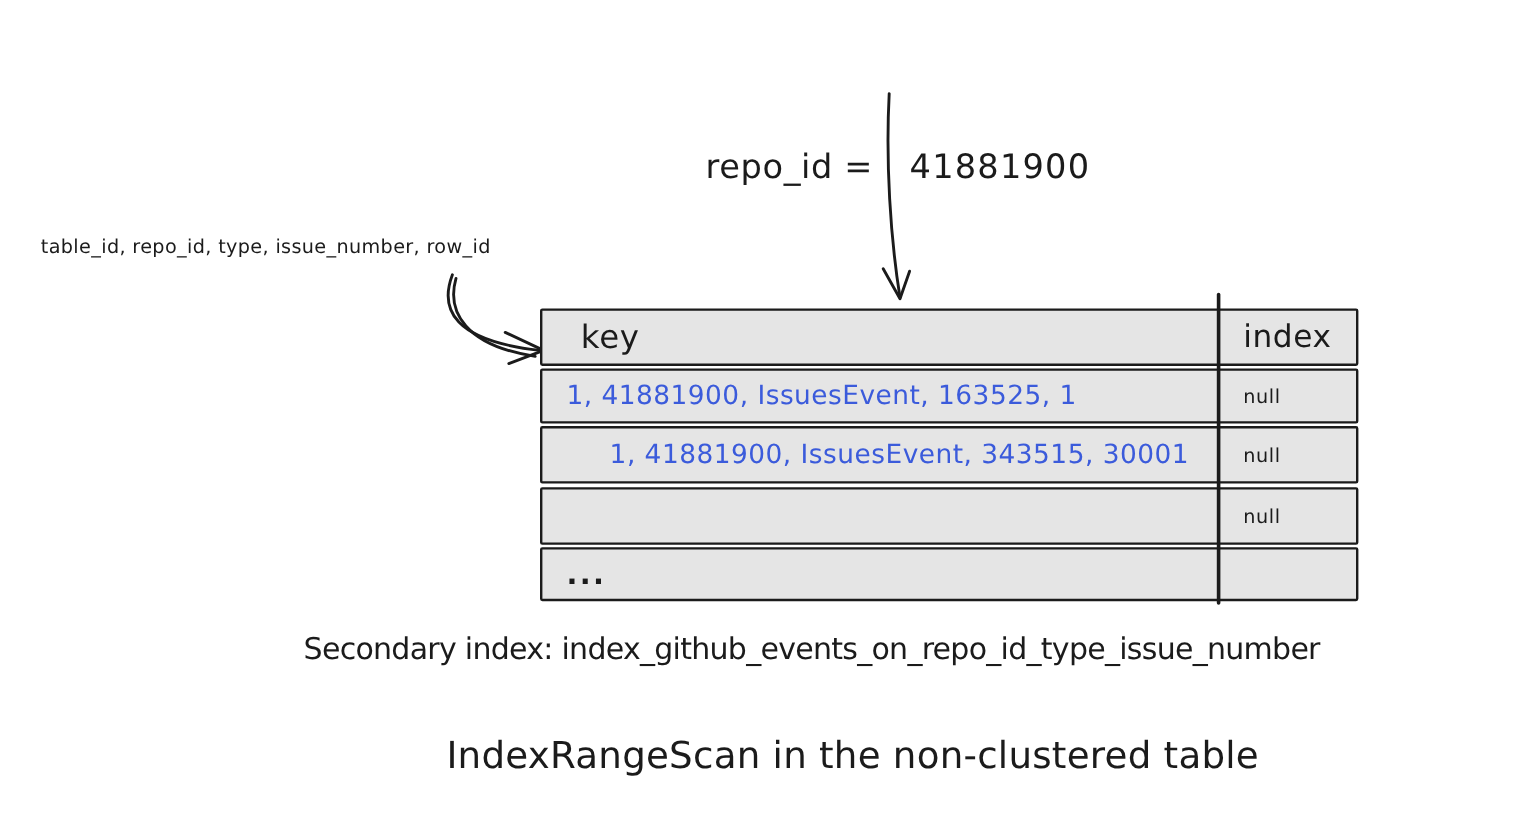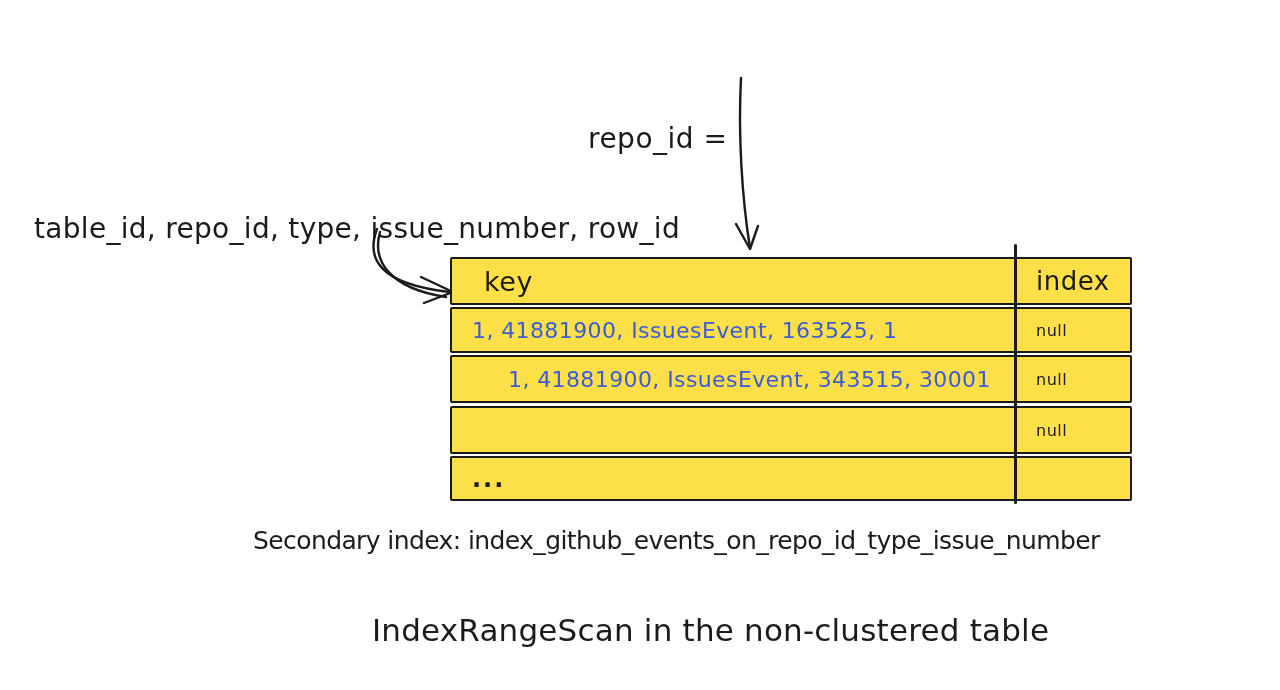--- a/index.html
+++ b/index.html
@@ -22,21 +22,21 @@
     font-size: 28px; letter-spacing: 0.5px;
   }
   .filter-value {
     left: 758px; top: 122px;
     font-size: 28px; letter-spacing: 1px;
   }
 
   
   .columns-note {
     left: 34px; top: 196px;
-    font-size: 28px; letter-spacing: 0.3px; margin-top: 16px;
+    font-size: 16px; letter-spacing: 0.3px;
   }
 
   
   svg.overlay {
     position: absolute; left: 0; top: 0;
     width: 1280px; height: 690px;
     pointer-events: none;
   }
   svg.overlay path {
     fill: none;
@@ -44,21 +44,21 @@
     stroke-width: 2.4;
     stroke-linecap: round;
     stroke-linejoin: round;
   }
 
   
   .tbl-row {
     position: absolute;
     left: 450px;
     width: 682px;
-    background: #fde047;
+    background: #e5e5e5;
     border: 2.4px solid #1b1b1b;
     border-radius: 2px;
     display: flex;
     align-items: center;
   }
   .row-header   { top: 257px; height: 48px; }
   .row-1        { top: 307px; height: 46px; }
   .row-2        { top: 355px; height: 48px; padding-left: 36px; }
   .row-3        { top: 406px; height: 48px; }
   .row-4        { top: 456px; height: 45px; }
@@ -105,20 +105,21 @@
     font-size: 31px;
     letter-spacing: 0.2px;
   }
 </style>
 </head>
 <body>
 
 <div class="canvas">
 
   <span class="abs filter-label">repo_id =</span>
+  <span class="abs filter-value">41881900</span>
 
   <span class="abs columns-note">table_id, repo_id, type, issue_number, row_id</span>
 
   <svg class="overlay" viewBox="0 0 1280 690">
     <g>
       <path d="M 741 78 C 738 135 742 198 750 248"></path>
       <path d="M 736 224 L 750 249 L 758 226"></path>
     </g>
     <g>
       <path d="M 377 229 C 366 258 378 284 450 292"></path>

